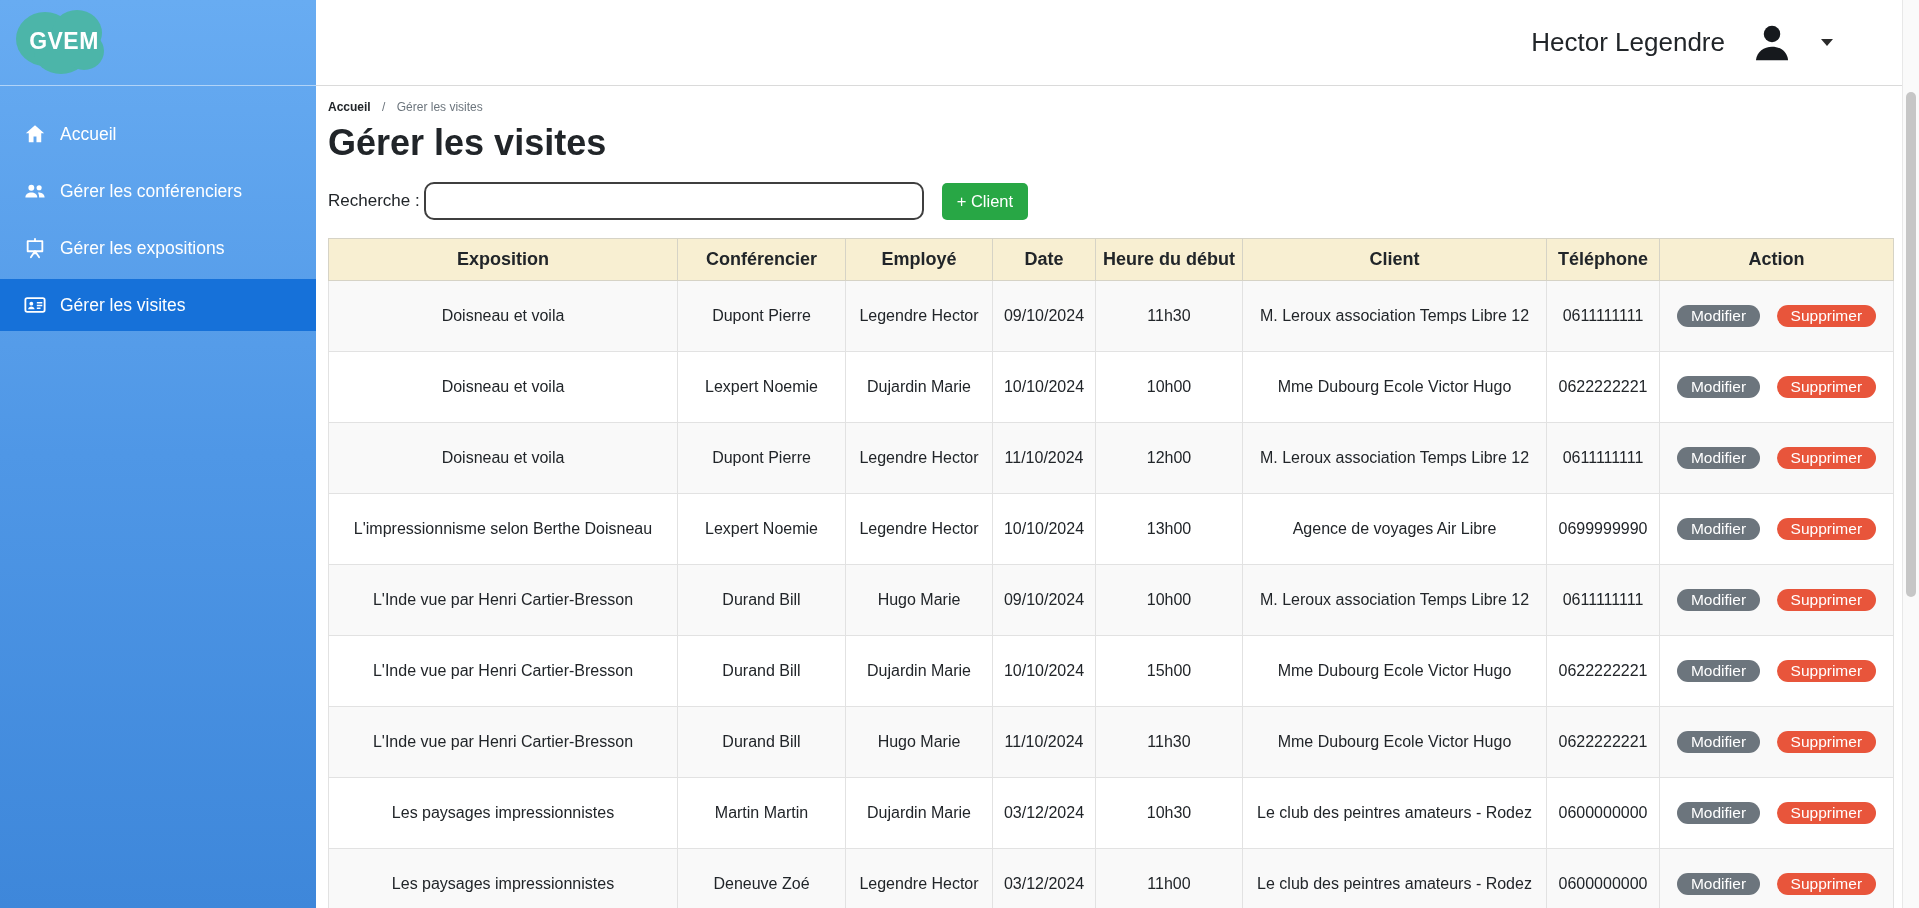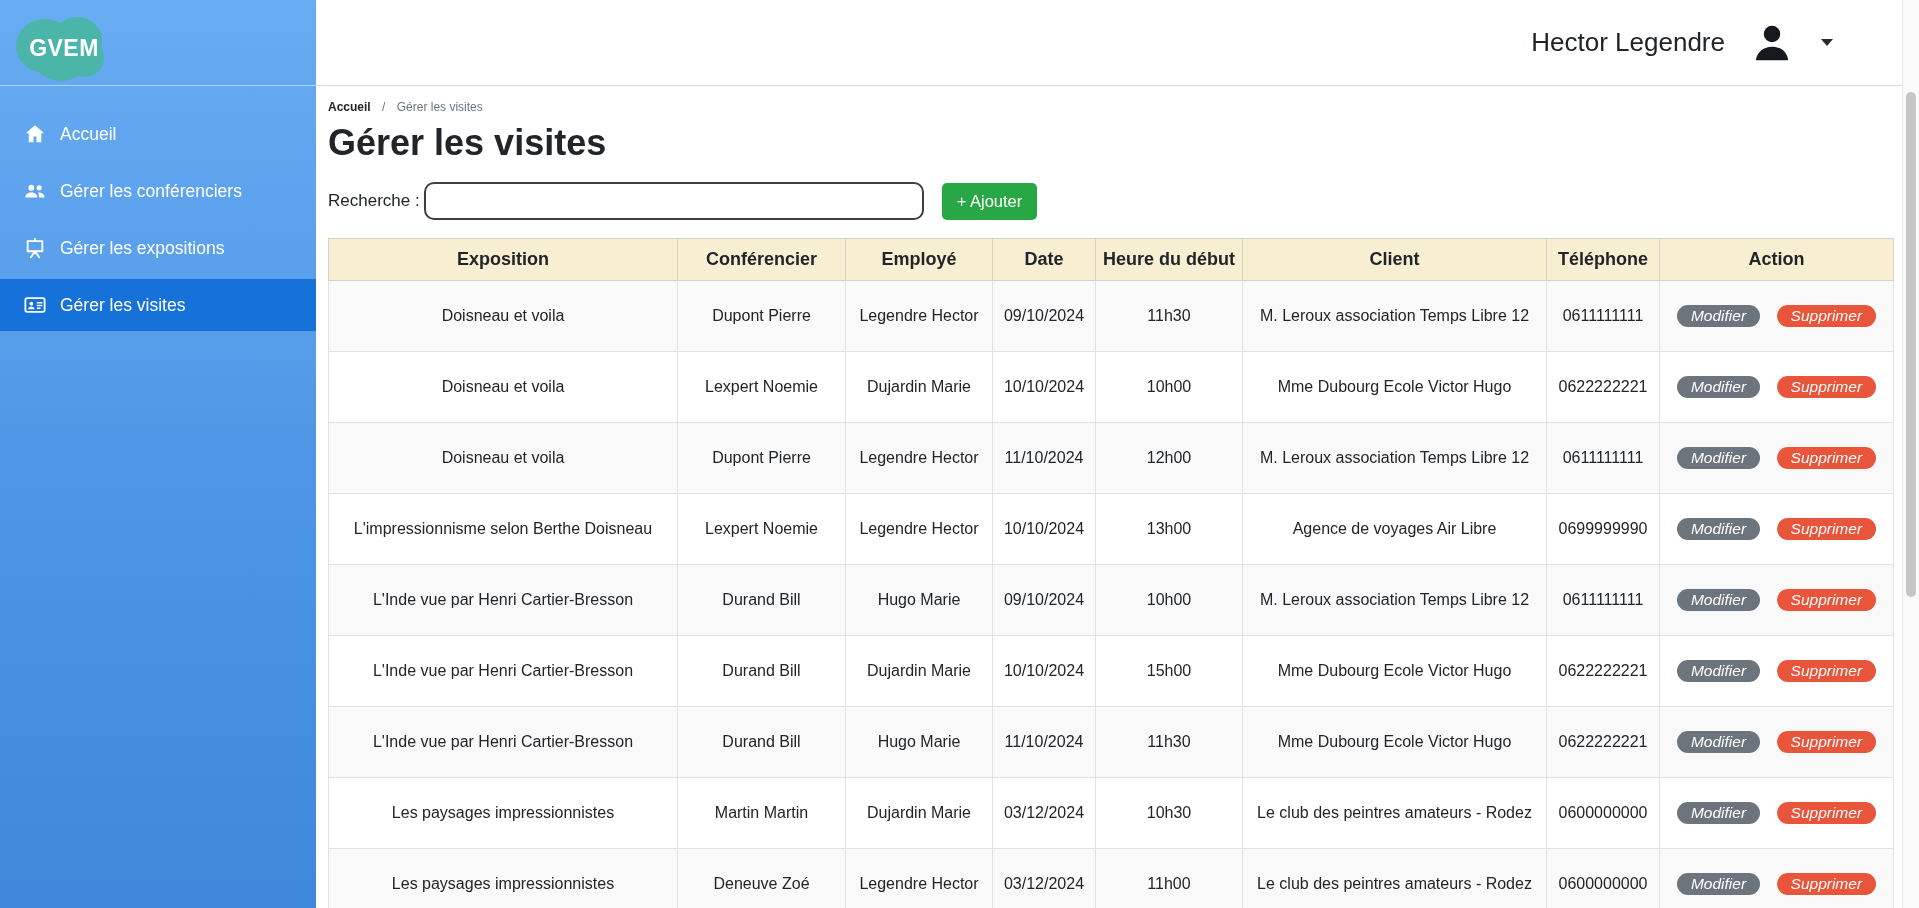--- a/index.html
+++ b/index.html
@@ -4,21 +4,21 @@
 <style>
   * { margin:0; padding:0; box-sizing:border-box; }
   html,body { width:1919px; height:908px; overflow:hidden; background:#fff;
     font-family:"Liberation Sans", sans-serif; color:var(--text_dark,#212529); }
   .app { position:relative; width:1919px; height:908px; overflow:hidden; }
 
   
   .sidebar { position:absolute; left:0; top:0; width:316px; height:100%;
     background:linear-gradient(180deg, var(--sidebar_top,#68acf2) 0%, var(--sidebar_mid,#4f97e6) 50%, var(--sidebar_bottom,#3e87da) 100%); }
   .sidebar-header { height:86px; border-bottom:1px solid rgba(255,255,255,.5);
-    display:flex; align-items:flex-end; padding:0 14px; }
+    display:flex; align-items:center; padding:0 14px; }
   .logo { position:relative; width:96px; height:70px; }
   .blob { position:absolute; background:var(--logo_teal,#4cb5a9); border-radius:50%; }
   .b1 { width:58px; height:54px; left:2px;  top:4px; }
   .b2 { width:50px; height:46px; left:38px; top:2px; }
   .b3 { width:54px; height:44px; left:20px; top:22px; }
   .b4 { width:40px; height:38px; left:50px; top:24px; }
   .logo-text { position:absolute; left:10px; top:20px; width:80px; text-align:center;
     color:#fff; font-weight:bold; font-size:23px; letter-spacing:.5px; }
 
   .nav { padding-top:22px; display:flex; flex-direction:column; }
@@ -59,21 +59,21 @@
     background:#fff; }
   th { background:var(--header_cream,#f8efd2); border:1px solid #d6d3c6; height:42px;
     font-size:18px; font-weight:700; color:var(--text_dark,#212529); }
   td { border:1px solid #e2e2e2; height:71px; text-align:center; font-size:16px;
     color:var(--text_dark,#212529); padding:0 10px; overflow:hidden; }
   tbody tr:nth-child(odd) { background:#f9f9f9; }
   .col-expo { width:349px; } .col-conf { width:168px; } .col-emp { width:147px; }
   .col-date { width:103px; } .col-heure { width:147px; } .col-client { width:304px; }
   .col-tel { width:113px; } .col-action { width:234px; }
   .btn-edit, .btn-del { border:none; border-radius:17px; color:#fff; font-size:15.5px;
-    padding:2px 14px; cursor:pointer; font-family:"Liberation Sans",sans-serif;font-style:italic; }
+    padding:2px 14px; cursor:pointer; font-family:"Liberation Sans",sans-serif; }
   .btn-edit { background:var(--edit_gray,#6c757d); margin-right:12px; }
   .btn-del  { background:var(--delete_orange,#e8553b); }
 
   
   .scrollbar { position:absolute; right:0; top:0; width:17px; height:100%;
     background:#fafafa; border-left:1px solid #e8e8e8; }
   .scroll-thumb { position:absolute; left:3px; right:3px; top:92px; height:505px;
     background:#c6c6c6; border-radius:8px; }
 </style>
 </head>
@@ -151,21 +151,21 @@
     <div class="breadcrumb">
       <span class="crumb-home">Accueil</span>
       <span class="crumb-sep">/</span>
       <span class="crumb-current">Gérer les visites</span>
     </div>
     <h1 class="page-title">Gérer les visites</h1>
 
     <div class="search-row">
       <label class="search-label">Recherche :</label>
       <input class="search-input" type="text" value="" style="">
-      <button class="btn-add">+ Ajouter</button>
+      <button class="btn-add">+ Client</button>
     </div>
 
     <table>
       <colgroup>
         <col class="col-expo">
           <col class="col-conf">
           <col class="col-emp">
           <col class="col-date">
         <col class="col-heure">
           <col class="col-client">

